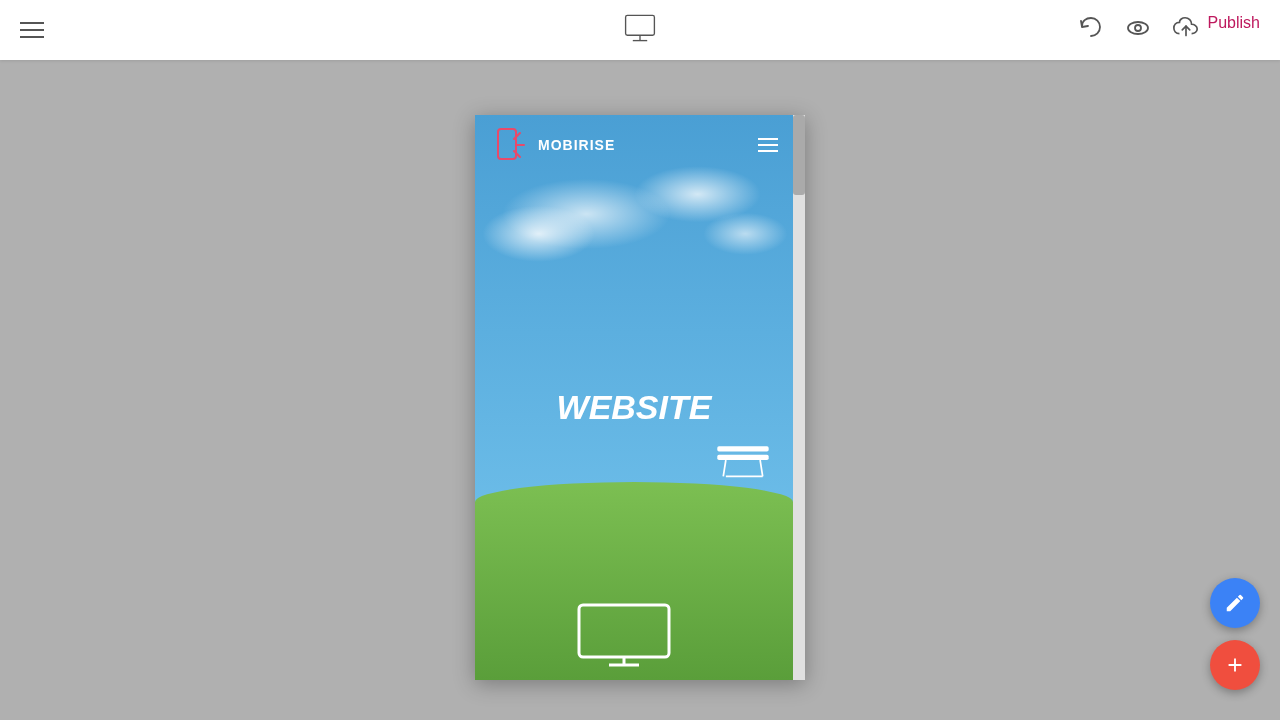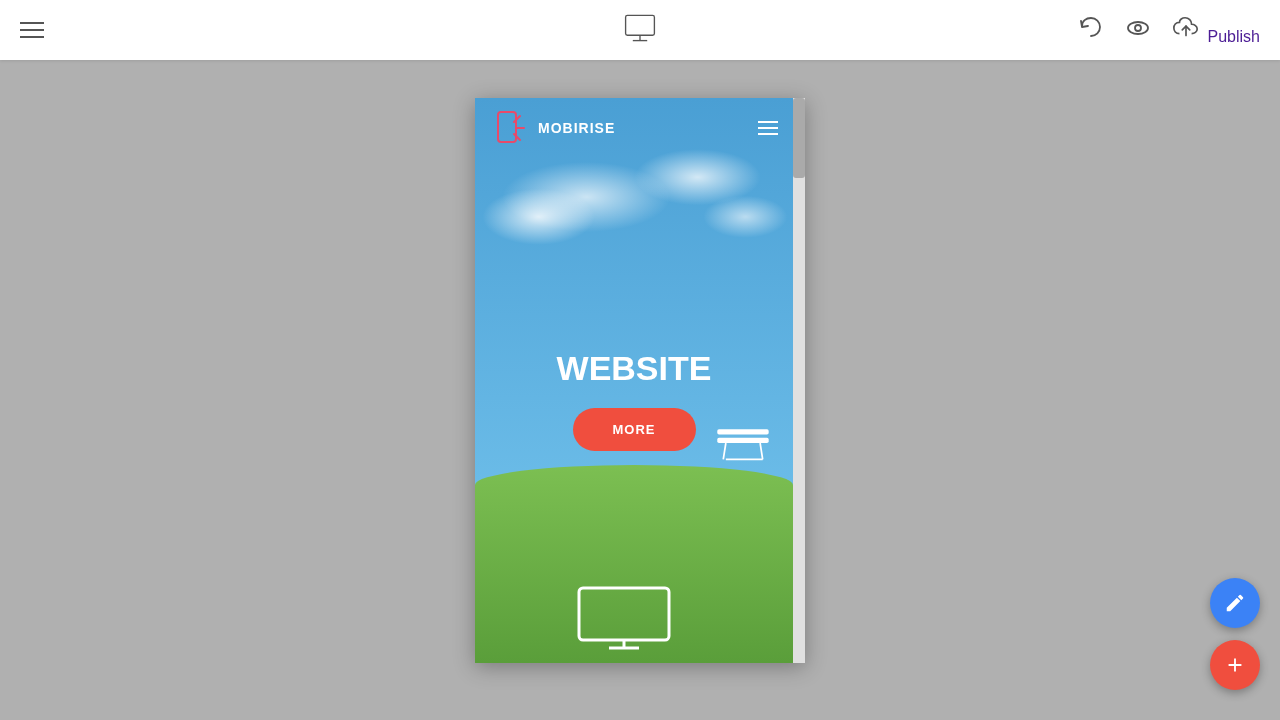--- a/index.html
+++ b/index.html
@@ -34,35 +34,35 @@
     }
     .hamburger-icon span {
       display: block; width: 24px; height: 2px; background: #555;
     }
 
     .monitor-icon svg { width: 36px; height: 36px; stroke: #555; fill: none; stroke-width: 1.5; }
 
     .undo-icon svg { width: 28px; height: 28px; stroke: #555; fill: none; stroke-width: 1.8; }
     .eye-icon svg { width: 28px; height: 28px; stroke: #555; fill: none; stroke-width: 1.8; }
     .publish-btn {
-      display: flex; align-items: flex-end; gap: 8px;
+      display: flex; align-items: flex-start; gap: 8px;
       cursor: pointer; background: none; border: none;
-      font-size: 16px; color: #4c1d95; font-weight: 400;
+      font-size: 16px; color: #be185d; font-weight: 400;
     }
     .cloud-upload-icon svg { width: 28px; height: 28px; stroke: #555; fill: none; stroke-width: 1.8; }
 
     
     .canvas {
       width: 100%;
       height: calc(720px - 60px);
       background: #b0b0b0;
       display: flex;
       align-items: flex-start;
       justify-content: center;
-      padding-top: 38px;
+      padding-top: 55px;
       position: relative;
     }
 
     
     .mobile-frame {
       width: 330px;
       height: 565px;
       background: #fff;
       border-radius: 0;
       overflow: hidden;
@@ -182,20 +182,21 @@
       text-align: center;
     }
 
     .preview-title {
       font-size: 34px;
       font-weight: 900;
       color: white;
       line-height: 1.1;
       margin-bottom: 20px;
       text-align: center;
+      font-style: italic;
     }
 
     .preview-subtitle {
       font-size: 13px;
       color: white;
       line-height: 1.6;
       margin-bottom: 25px;
       text-align: center;
     }
 
@@ -334,23 +335,20 @@
             <span></span>
             <span></span>
             <span></span>
           </div>
         </div>
 
         <div class="preview-hero-content">
           <div class="preview-title">
             <span>WEBSITE</span><br>
           </div>
-          <button class="preview-more-btn">
-            <span>MORE</span>
-          </button>
         </div>
 
         <div class="bench">
           <svg viewBox="0 0 70 50" fill="none" stroke="white" stroke-width="2">
 
             <rect x="5" y="15" width="60" height="6" rx="2" fill="white" stroke="none"></rect>
 
             <rect x="5" y="5" width="60" height="6" rx="2" fill="white" stroke="none"></rect>
 
             <line x1="15" y1="21" x2="12" y2="40"></line>

